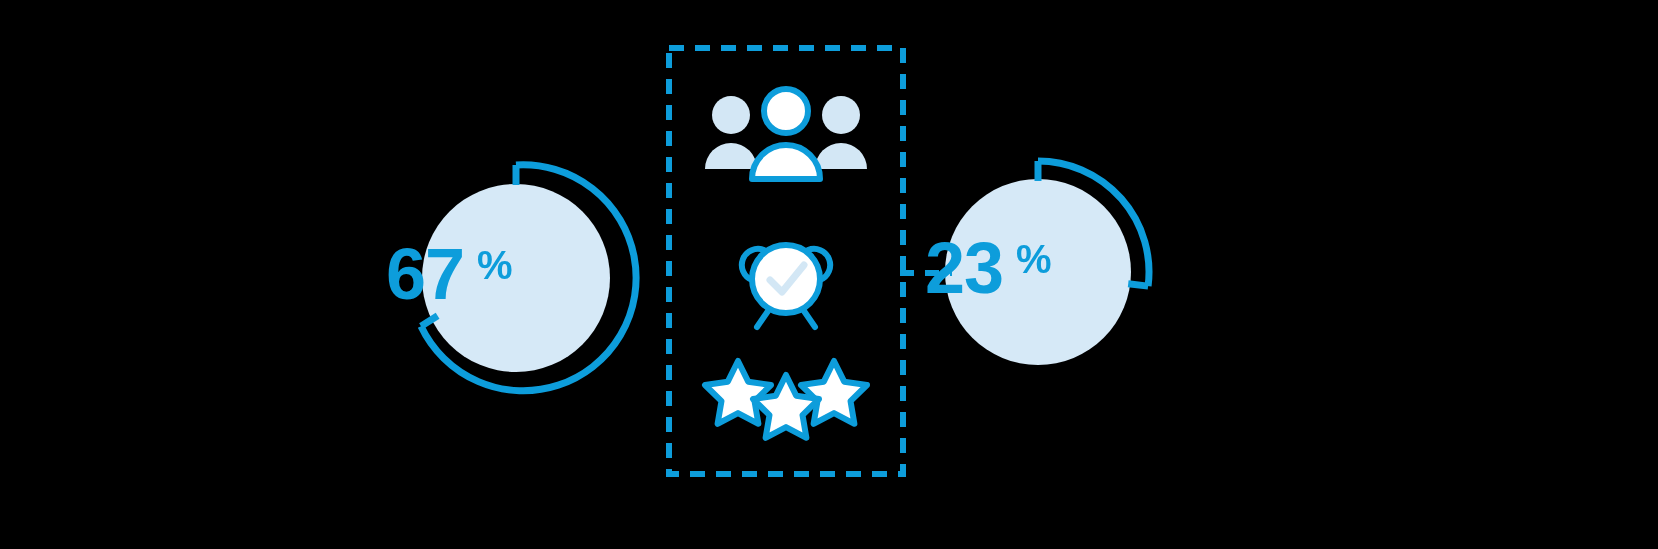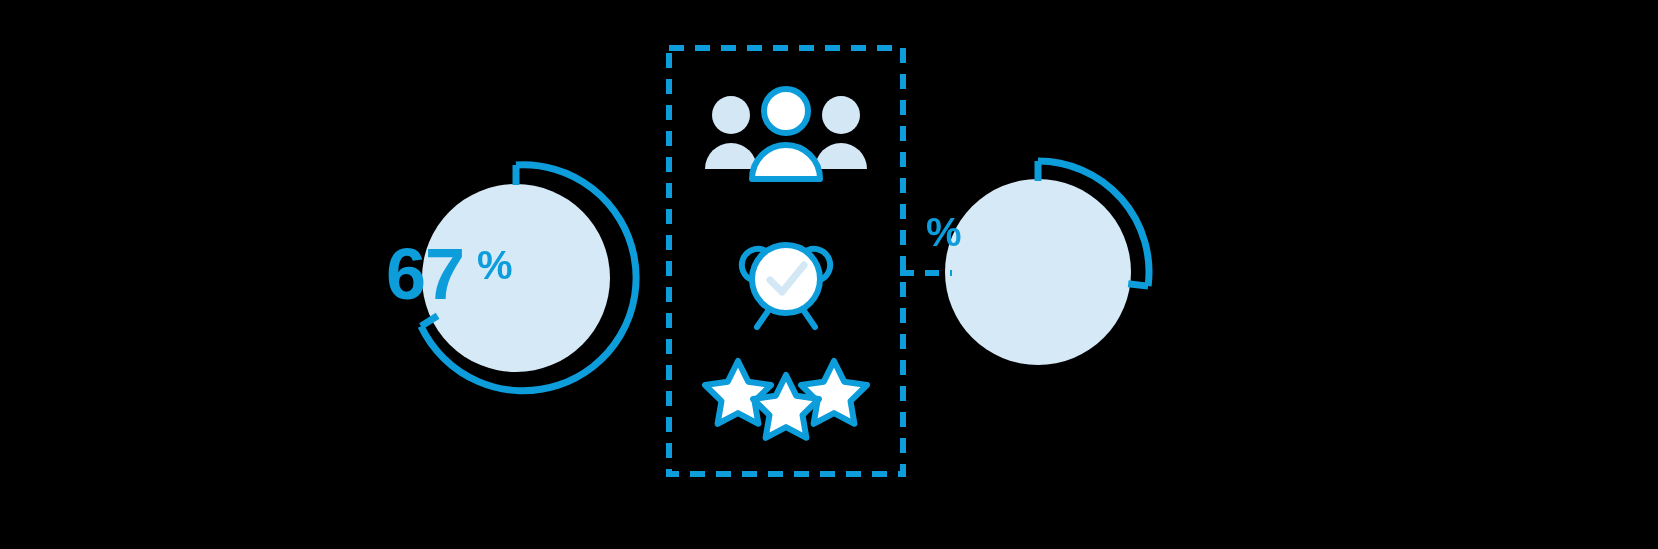--- a/index.html
+++ b/index.html
@@ -84,20 +84,21 @@
 
   <div class="donut" style="left:925px; top:150px; width:250px; height:250px;">
     <svg width="250" height="250" viewBox="0 0 250 250">
       <circle cx="113" cy="122" r="93" fill="#d6e9f7"></circle>
 
       <path d="M 113 11 A 111 111 0 0 1 223.1 136.1" fill="none" stroke="#0d9ddb" stroke-width="7" stroke-linecap="butt"></path>
       <path d="M 113 11 L 113 31" fill="none" stroke="#0d9ddb" stroke-width="7" stroke-linecap="butt"></path>
       <path d="M 223.1 136.1 L 203.2 133.7" fill="none" stroke="#0d9ddb" stroke-width="7" stroke-linecap="butt"></path>
     </svg>
     <div class="donut-label" style="left:0; top:82px; width:226px; height:80px;">
+      <span class="donut-num" style="color:#0d9ddb;">23</span>
       <span class="donut-pct" style="color:#0d9ddb;">%</span>
     </div>
   </div>
 
   <svg class="donut" style="left:900px; top:265px; width:60px; height:16px;" width="60" height="16" viewBox="0 0 60 16">
     <line x1="0" y1="8" x2="52" y2="8" stroke="#0d9ddb" stroke-width="6" stroke-dasharray="14 11" stroke-linecap="butt"></line>
   </svg>
 
   <div class="icon-panel" style="left:666px; top:45px; width:240px; height:432px;">
     <svg width="240" height="432" viewBox="0 0 240 432" style="position:absolute; left:0; top:0;">

